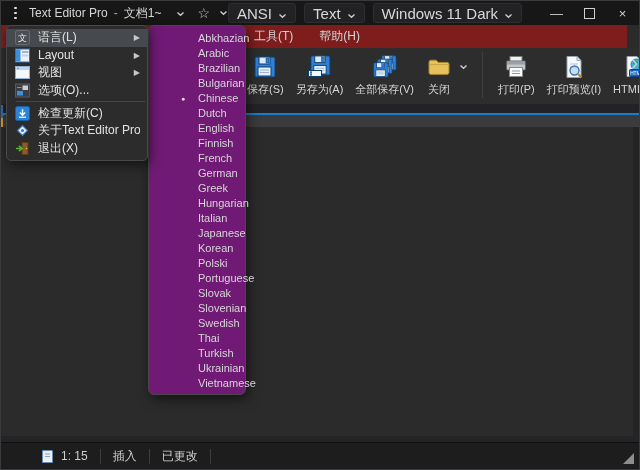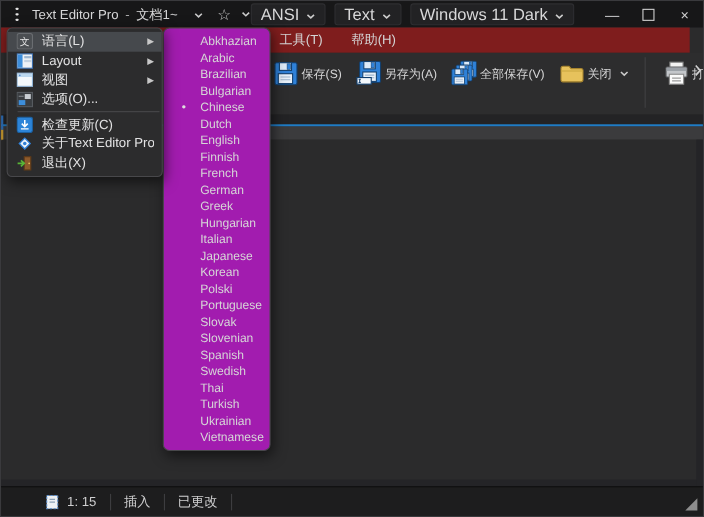--- a/index.html
+++ b/index.html
@@ -23,21 +23,21 @@
   .win-controls{display:flex;align-items:center;height:100%;margin-left:10px;}
   .wc{width:33px;height:100%;display:flex;align-items:center;justify-content:center;color:#d0d0d0;font-size:13px;}
   .wc-box{width:9px;height:9px;border:1px solid #cfcfcf;display:inline-block;}
   
   .menubar{position:absolute;left:0;top:24px;right:12px;height:23px;background:#7f1d1d;display:flex;align-items:center;
            padding-left:240px;box-sizing:border-box;}
   .menu-tab{padding:0 13px;height:100%;display:flex;align-items:center;font-size:12px;color:#d4d4d5;white-space:nowrap;}
   
   .toolbar{position:absolute;left:0;top:47px;right:0;height:56px;background:#2d2d2e;display:flex;align-items:flex-start;
            padding:2px 0 0 240px;box-sizing:border-box;}
-  .tb-btn{display:flex;flex-direction:row;align-items:center;gap:1px;padding:3px 6px;border-radius:3px;}
+  .tb-btn{display:flex;flex-direction:column;align-items:center;gap:1px;padding:3px 6px;border-radius:3px;}
   .tb-icon{height:28px;display:flex;align-items:center;justify-content:center;}
   .tb-label{font-size:11px;color:#d6d6d7;white-space:nowrap;}
   .tb-chevron{display:flex;align-items:center;height:34px;margin:0 5px 0 1px;}
   .tb-sep{width:1px;background:#404043;height:46px;margin:2px 9px 0 9px;flex:none;}
   .tb-overflow{position:absolute;right:1px;top:57px;display:flex;align-items:center;}
   
   .strip-a{position:absolute;left:0;top:103px;right:0;height:9px;background:#232325;}
   .blue-line{position:absolute;left:0;top:112px;right:0;height:2px;background:var(--accent);}
   .strip-b{position:absolute;left:0;top:114px;right:0;height:12px;background:#3b3b3d;}
   .editor{position:absolute;left:0;top:126px;right:0;bottom:27px;background:#2b2b2c;}
@@ -54,22 +54,22 @@
   
   .menu-popup{position:absolute;left:5px;top:24px;width:142px;background:#2c2c2d;border:1px solid #48484b;border-radius:5px;
               box-shadow:2px 4px 12px rgba(0,0,0,.55);padding:3px 0;z-index:10;box-sizing:border-box;}
   .menu-item{display:flex;align-items:center;height:17.6px;padding:0 7px 0 8px;font-size:12px;color:#e2e2e3;white-space:nowrap;}
   .menu-item.hl{background:#46494d;}
   .mi-icon{width:15px;height:15px;margin-right:8px;display:flex;align-items:center;justify-content:center;flex:none;}
   .mi-label{flex:1;overflow:hidden;}
   .mi-arrow{font-size:8px;color:#c8c8c8;margin-left:4px;}
   .menu-sep{height:1px;background:#47474a;margin:2px 2px 2px 9px;}
   
-  .submenu-popup{position:absolute;left:147px;top:24px;width:98px;background:#a21caf;border:1px solid #48484b;border-radius:6px;
-                 box-shadow:2px 4px 12px rgba(0,0,0,.55);padding:4px 0;z-index:9;box-sizing:border-box;}
+  .submenu-popup{position:absolute;left:147px;top:24px;width:98px;background:#701a75;border:1px solid #48484b;border-radius:6px;
+                 box-shadow:2px 4px 12px rgba(0,0,0,.55);padding:4px 16px;z-index:9;box-sizing:border-box;}
   .sub-item{position:relative;height:15px;display:flex;align-items:center;padding-left:33px;font-size:11px;color:#d6d6d7;white-space:nowrap;}
   .sub-item .bullet{position:absolute;left:16px;top:50%;transform:translateY(-50%);font-size:7px;color:#dedede;line-height:1;}
 </style>
 </head>
 <body>
 
 <div class="window">
 
   <div class="titlebar">
     <div class="hamburger">
@@ -409,23 +409,20 @@
       <div class="sub-item">
         <span>Portuguese</span>
       </div>
       <div class="sub-item">
         <span>Slovak</span>
       </div>
       <div class="sub-item">
         <span>Slovenian</span>
       </div>
       <div class="sub-item">
-        <span>Spanish</span>
-      </div>
-      <div class="sub-item">
         <span>Swedish</span>
       </div>
       <div class="sub-item">
         <span>Thai</span>
       </div>
       <div class="sub-item">
         <span>Turkish</span>
       </div>
       <div class="sub-item">
         <span>Ukrainian</span>

